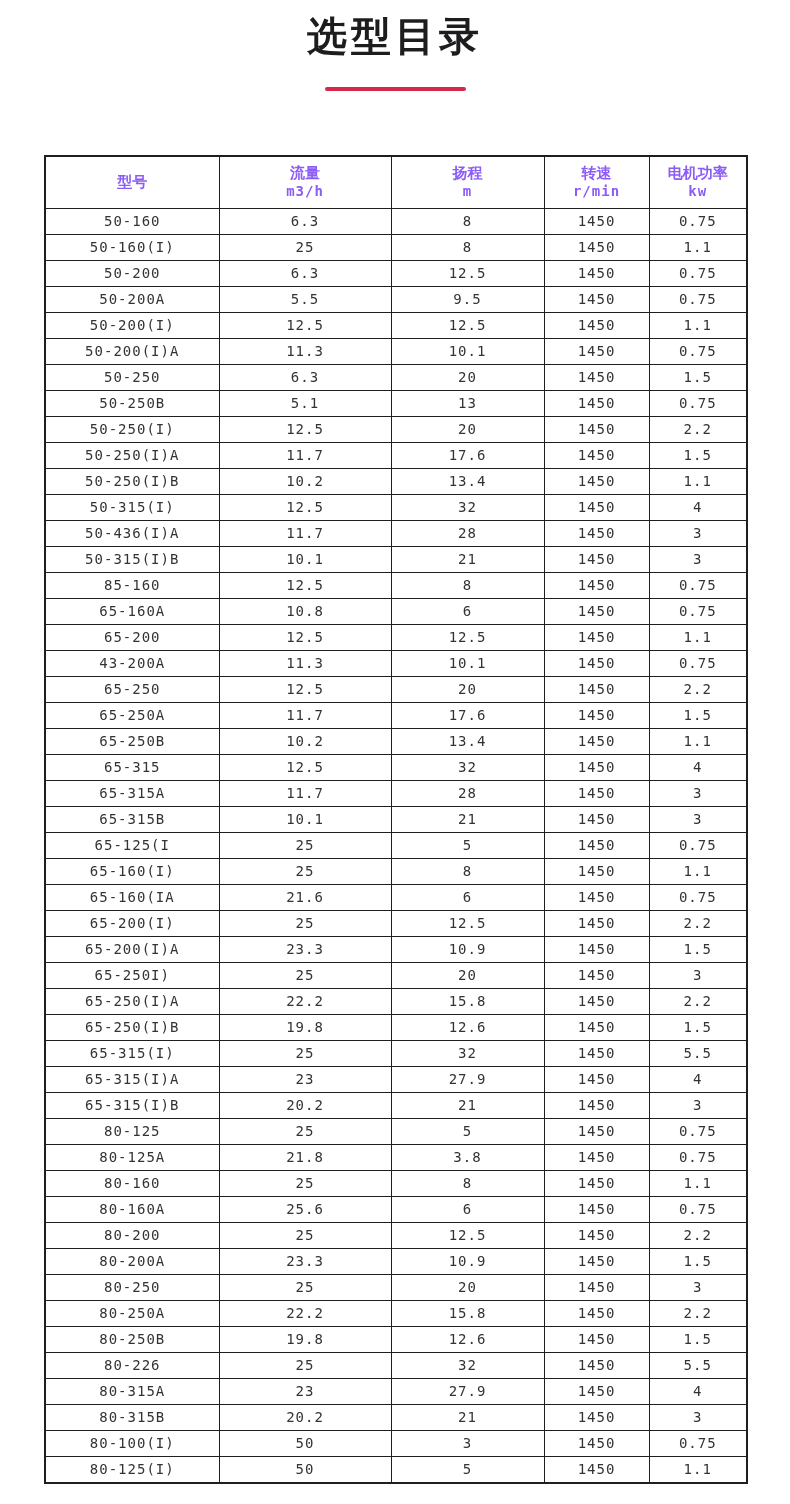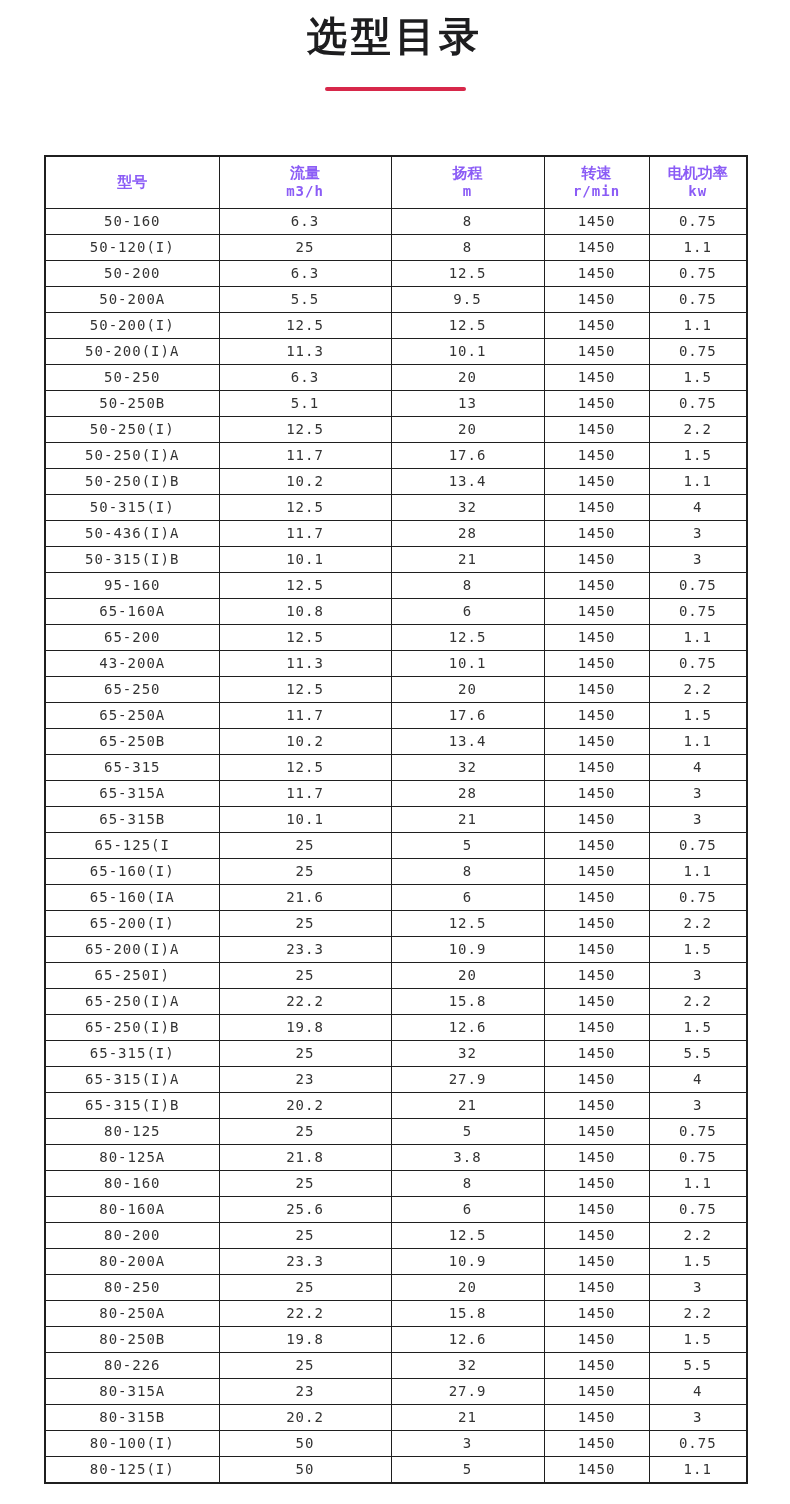--- a/index.html
+++ b/index.html
@@ -109,21 +109,21 @@
     </thead>
     <tbody>
         <tr>
           <td>50-160</td>
           <td>6.3</td>
           <td>8</td>
           <td>1450</td>
           <td>0.75</td>
         </tr>
         <tr>
-          <td>50-120(I)</td>
+          <td>50-160(I)</td>
           <td>25</td>
           <td>8</td>
           <td>1450</td>
           <td>1.1</td>
         </tr>
         <tr>
           <td>50-200</td>
           <td>6.3</td>
           <td>12.5</td>
           <td>1450</td>
@@ -200,21 +200,21 @@
           <td>3</td>
         </tr>
         <tr>
           <td>50-315(I)B</td>
           <td>10.1</td>
           <td>21</td>
           <td>1450</td>
           <td>3</td>
         </tr>
         <tr>
-          <td>95-160</td>
+          <td>85-160</td>
           <td>12.5</td>
           <td>8</td>
           <td>1450</td>
           <td>0.75</td>
         </tr>
         <tr>
           <td>65-160A</td>
           <td>10.8</td>
           <td>6</td>
           <td>1450</td>

